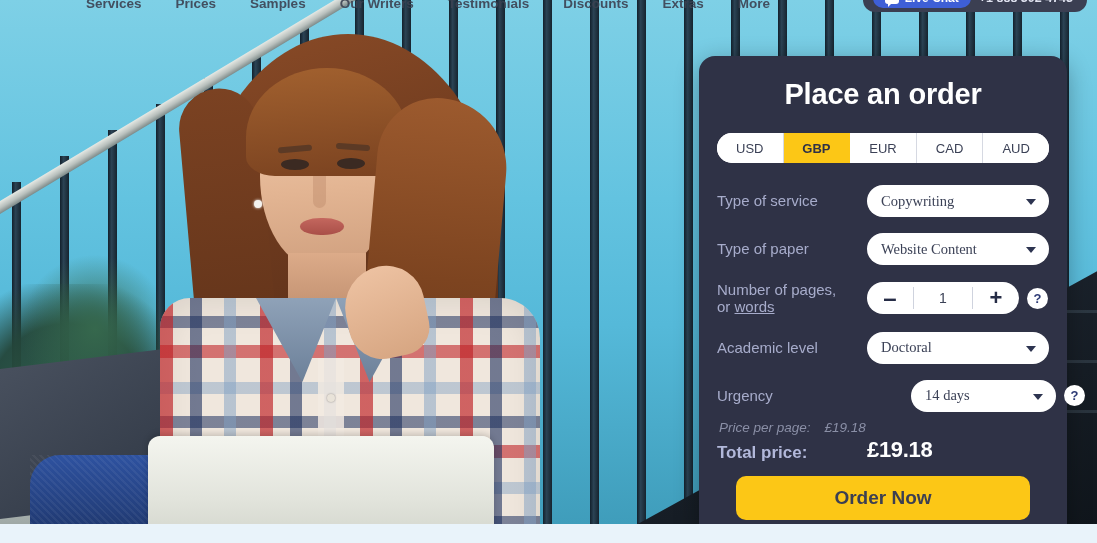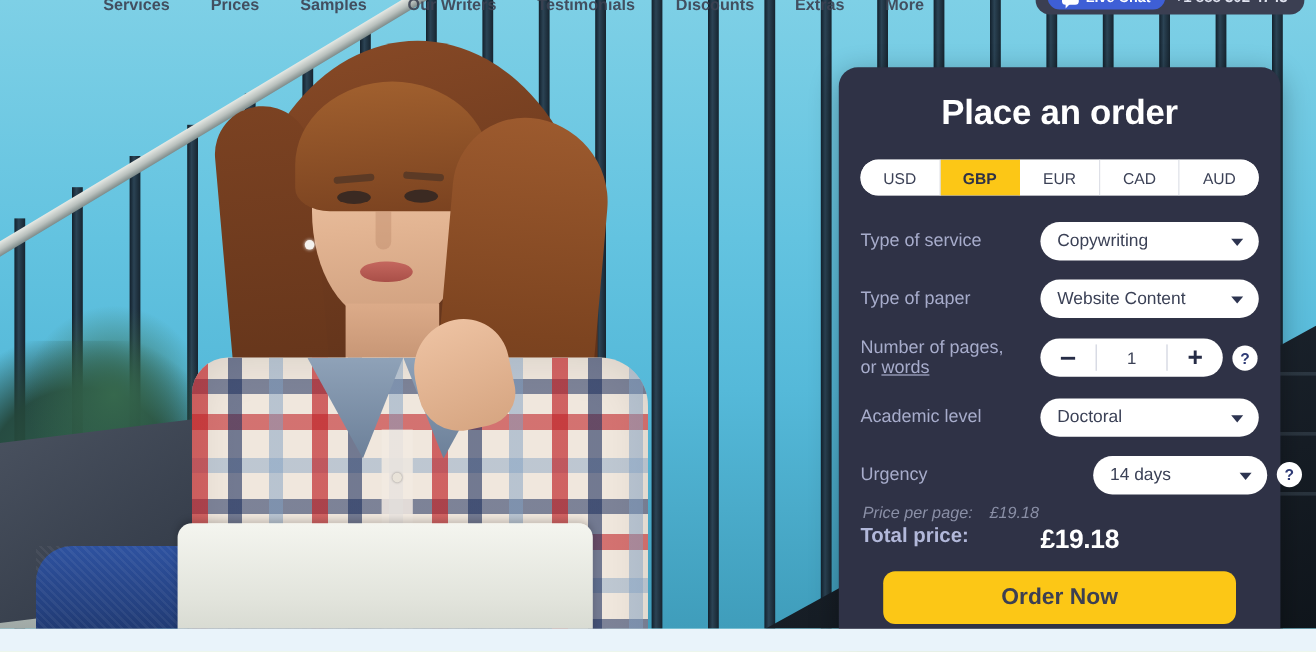--- a/index.html
+++ b/index.html
@@ -10,21 +10,21 @@
     overflow: hidden;
     font-family: "Liberation Sans", sans-serif;
     background: #ffffff;
   }
 
   #screen {
     position: relative;
     width: 1097px;
     height: 543px;
     overflow: hidden;
-    background: #fef9c3;
+    background: #14b8a6;
   }
 
   
   .hero-photo {
     position: absolute;
     left: 0; top: 0;
     width: 1097px;
     height: 524px;
     overflow: hidden;
     background: #62c4e0;
@@ -335,20 +335,21 @@
     background: #ffffff;
     border-radius: 17px;
     height: 32px;
     display: flex;
     align-items: center;
     padding: 0 30px 0 14px;
     font-size: 14.5px;
     color: #3b4156;
     cursor: pointer;
     flex: 1;
+    font-family: Liberation Serif, serif;
   }
   .select-box .caret {
     position: absolute; right: 13px; top: 50%;
     width: 0; height: 0; margin-top: -2px;
     border-left: 5px solid transparent;
     border-right: 5px solid transparent;
     border-top: 6px solid #2d3450;
   }
 
   
@@ -396,21 +397,21 @@
   .urgency-select { flex: 0 0 145px; }
 
   .price-per {
     color: #8a8fa6;
     font-size: 13.5px;
     font-style: italic;
     margin: 8px 0 2px 2px;
     display: flex; gap: 14px;
   }
   .total-row {
-    display: flex; align-items: flex-start; margin-top: 2px;
+    display: flex; align-items: flex-end; margin-top: 2px;
   }
   .total-label {
     color: #b2b8da;
     font-size: 17px;
     font-weight: 700;
     width: 150px; flex: 0 0 150px;
   }
   .total-value {
     color: #ffffff;
     font-size: 22px;

